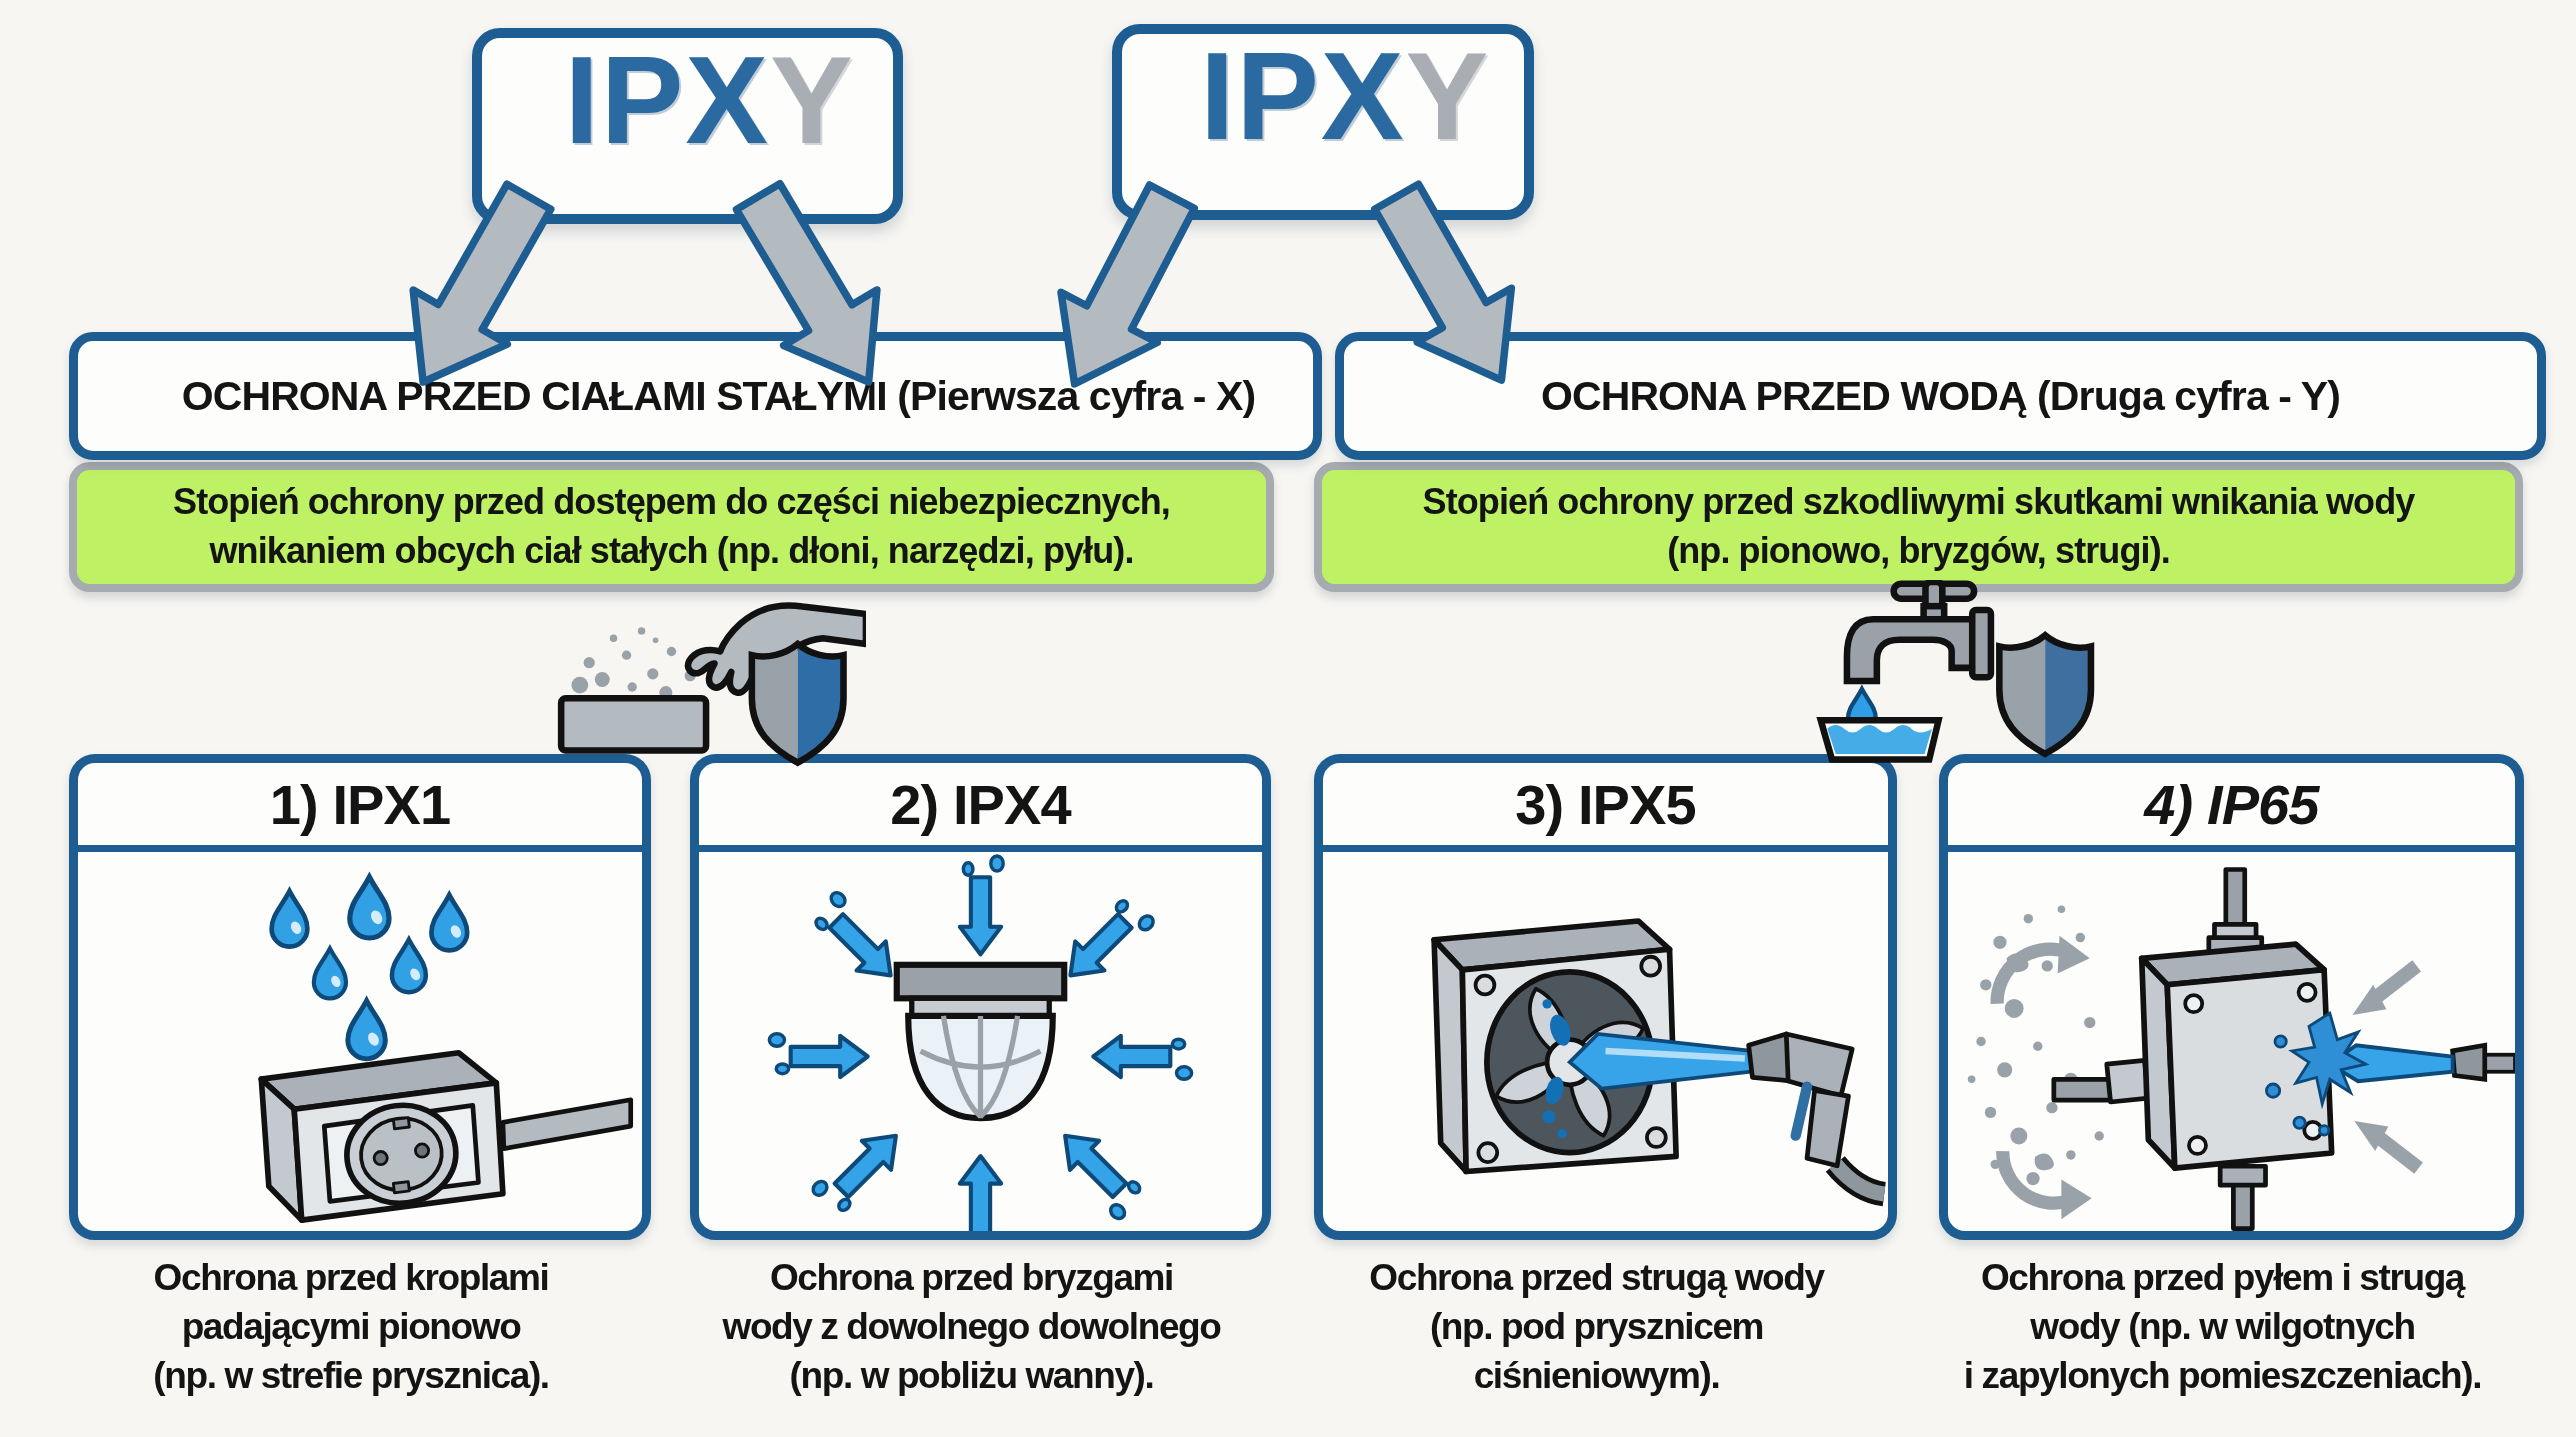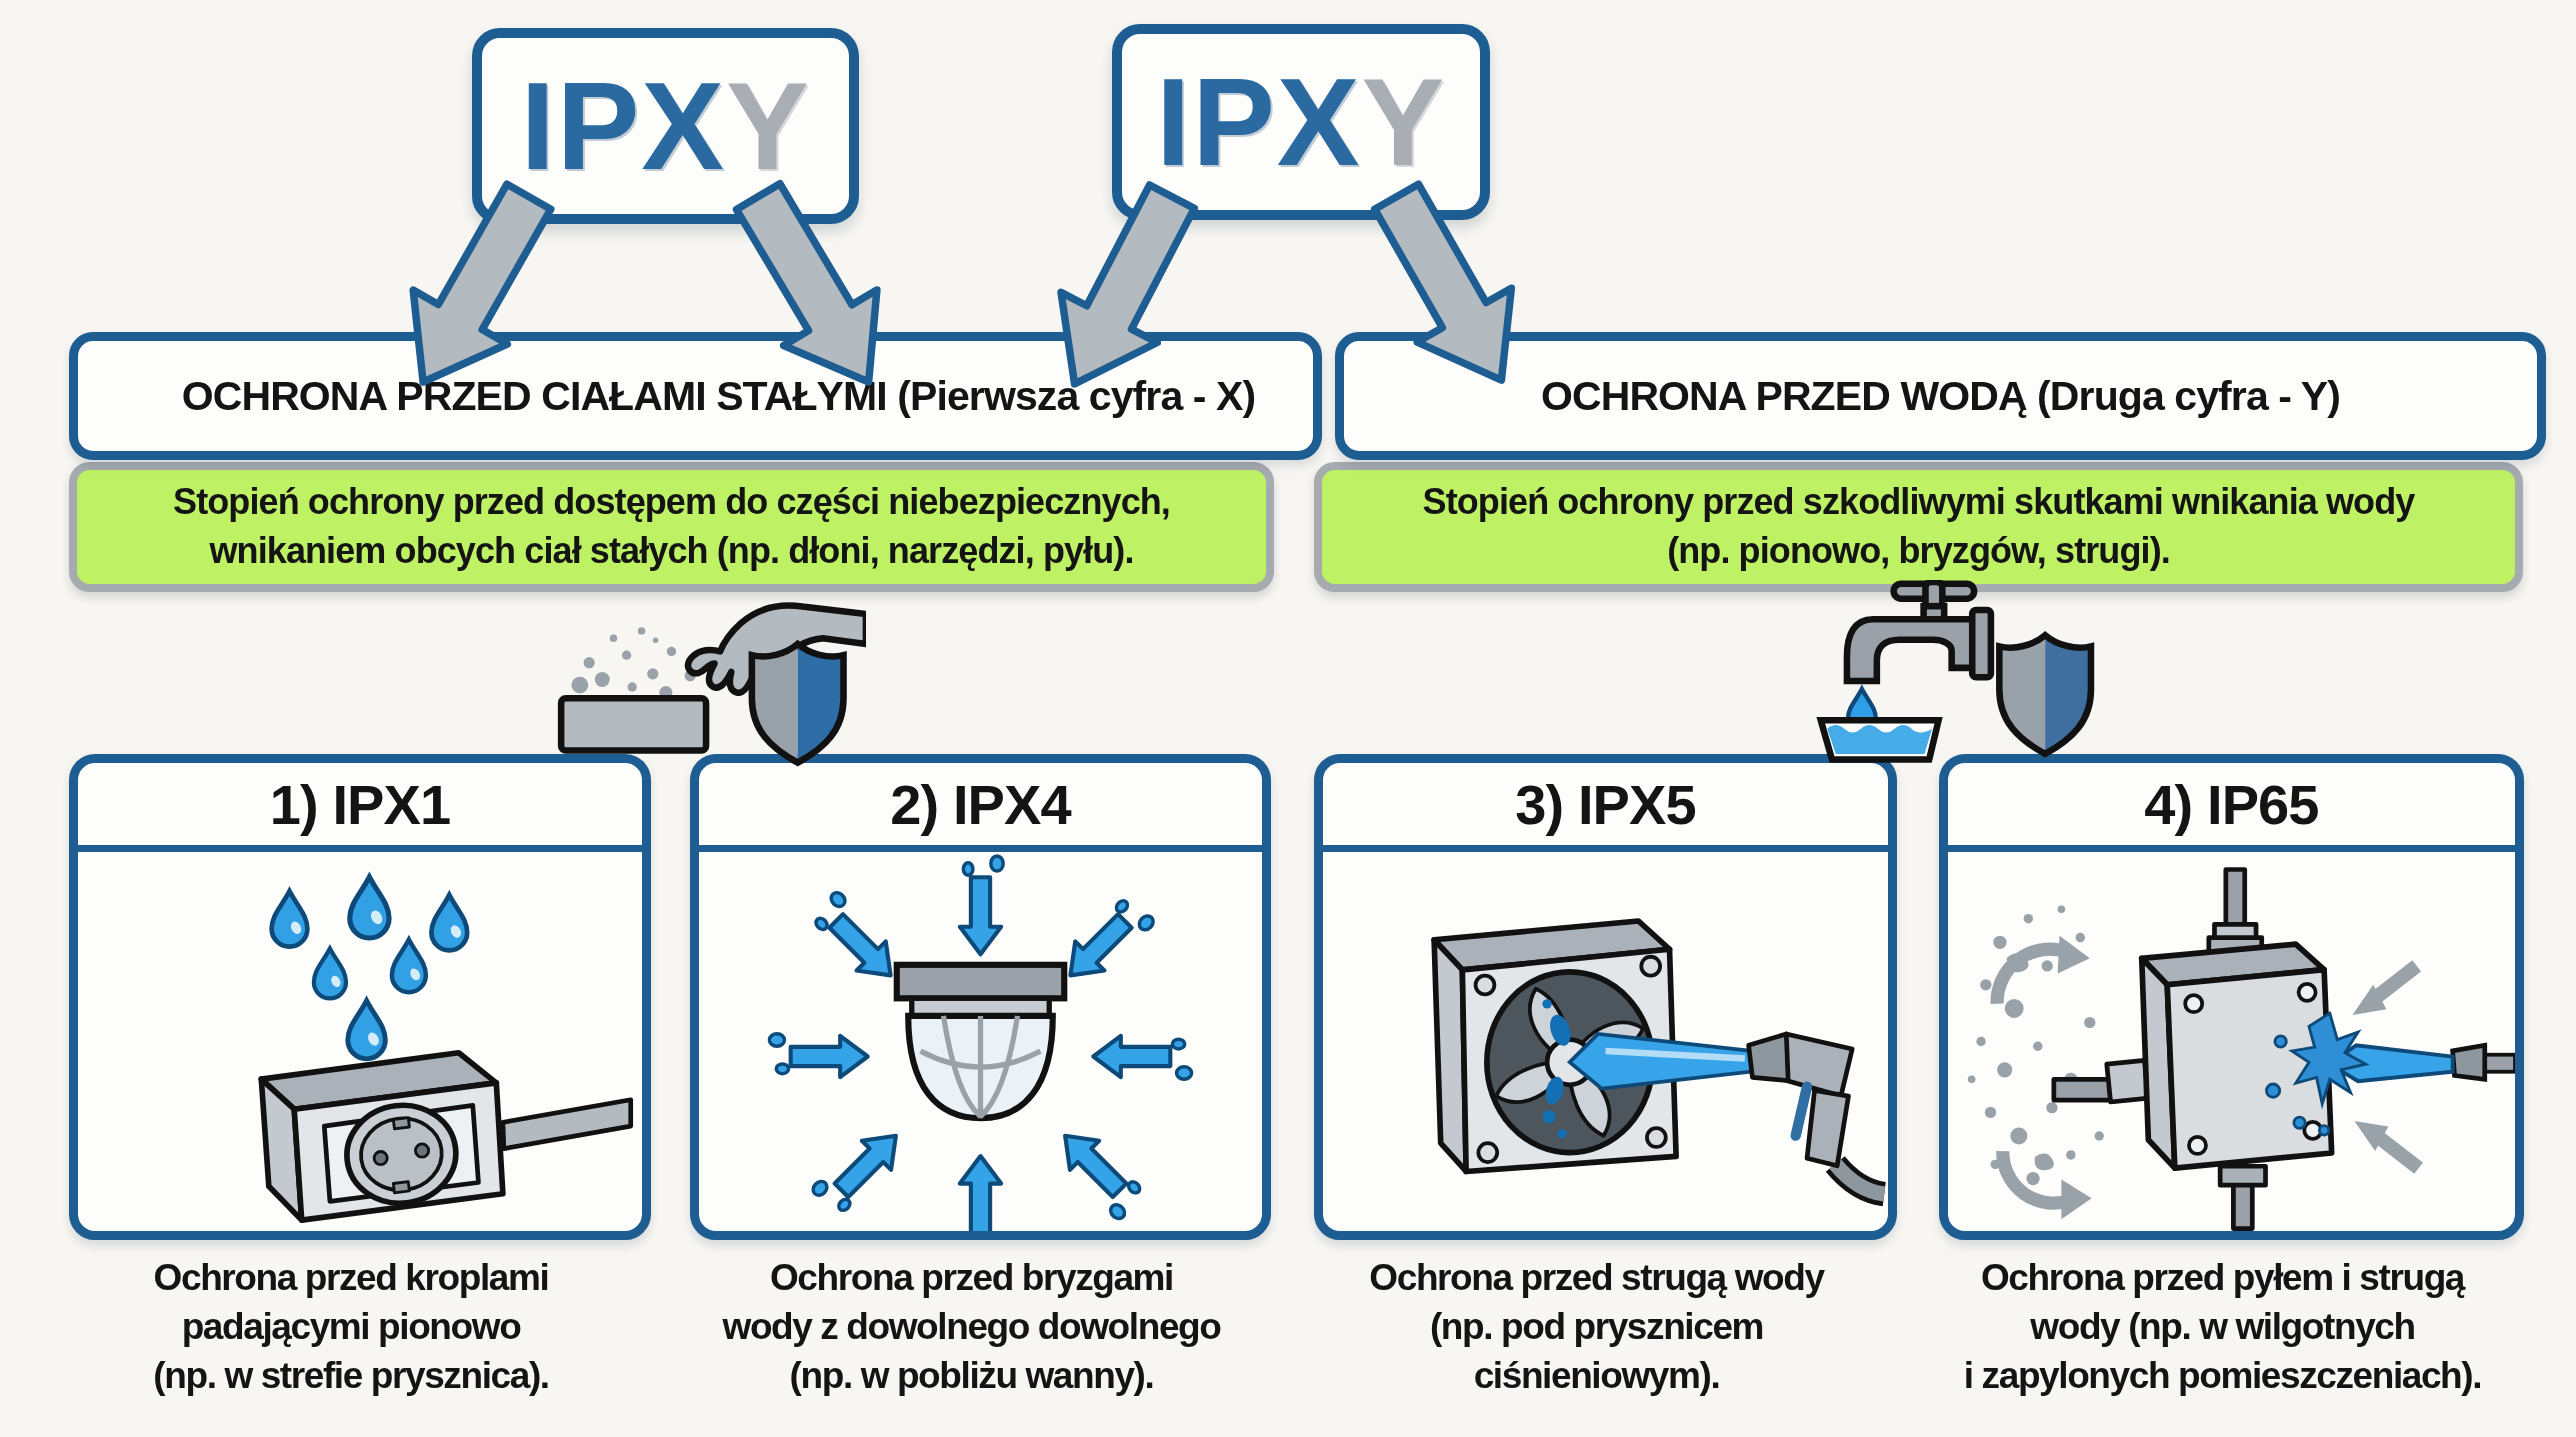--- a/index.html
+++ b/index.html
@@ -1,21 +1,21 @@
 <!DOCTYPE html>
 <html style="font-size:15px"><head>
 <meta charset="utf-8">
 <style>
   html,body{margin:0;padding:0;background:#f7f6f3;}
   #canvas{position:relative;width:2576px;height:1438px;background:#f7f6f3;overflow:hidden;
           font-family:"Liberation Sans",sans-serif;color:#141414;}
   
   .ipxy-box{position:absolute;background:#fdfdfc;border:10.3px solid #1e5d92;border-radius:28px;
-            display:flex;align-items:center;justify-content:center;
-            box-shadow:0 7.5px 13px rgba(40,60,80,.18);z-index:2;}
+            display:flex;justify-content:center;
+            box-shadow:0 7.5px 13px rgba(40,60,80,.18);z-index:2;padding-left:44px;}
   .ipxy-text{font-size:124px;font-weight:bold;letter-spacing:1.9px;line-height:1;}
   .ipxy-primary{color:#2a6aa0;text-shadow:1.9px 1.9px 0 rgba(20,60,100,.25);}
   .ipxy-secondary{color:#a9aeb4;text-shadow:1.9px 1.9px 0 rgba(90,100,110,.25);}
   
   .hdr-box{position:absolute;background:#fdfdfc;border:9.4px solid #1e5d92;border-radius:24px;
            display:flex;align-items:center;justify-content:center;z-index:1;
            box-shadow:0 5.6px 9.4px rgba(40,60,80,.15);}
   .hdr-text{font-size:41px;font-weight:bold;letter-spacing:-0.9px;white-space:nowrap;}
   .desc-box{position:absolute;background:#bef264;border:8.4px solid #a6abb0;border-radius:20.6px;
             display:flex;flex-direction:column;align-items:center;justify-content:center;
@@ -219,21 +219,21 @@
         <g stroke="#111" stroke-width="5" stroke-linejoin="round">
           <polygon points="452,204 492,192 498,242 456,238" fill="#8e979e"></polygon>
           <polygon points="492,192 562,208 550,258 494,242" fill="#aab1b8"></polygon>
           <polygon points="522,252 558,258 546,332 514,324" fill="#aab1b8"></polygon>
         </g>
         <path d="M514,248 L502,300" stroke="#2f6fa3" stroke-width="11" stroke-linecap="round"></path>
       </svg>
     </div>
   </div>
 
-  <div class="card" style="left:1939px;top:754px;width:567px;height:468px;">
+  <div class="card" style="left:1939px;top:754px;width:567px;height:468px;font-style:italic;">
     <div class="card-title">4) IP65</div>
     <div class="card-body">
       <svg viewBox="0 0 600 400" preserveAspectRatio="xMidYMid meet">
         <g fill="#9aa2a9">
           <circle cx="55" cy="95" r="7"></circle>
             <circle cx="85" cy="70" r="5"></circle>
             <circle cx="40" cy="140" r="6"></circle>
           <circle cx="70" cy="165" r="10"></circle>
             <circle cx="105" cy="120" r="6"></circle>
             <circle cx="35" cy="200" r="5"></circle>

